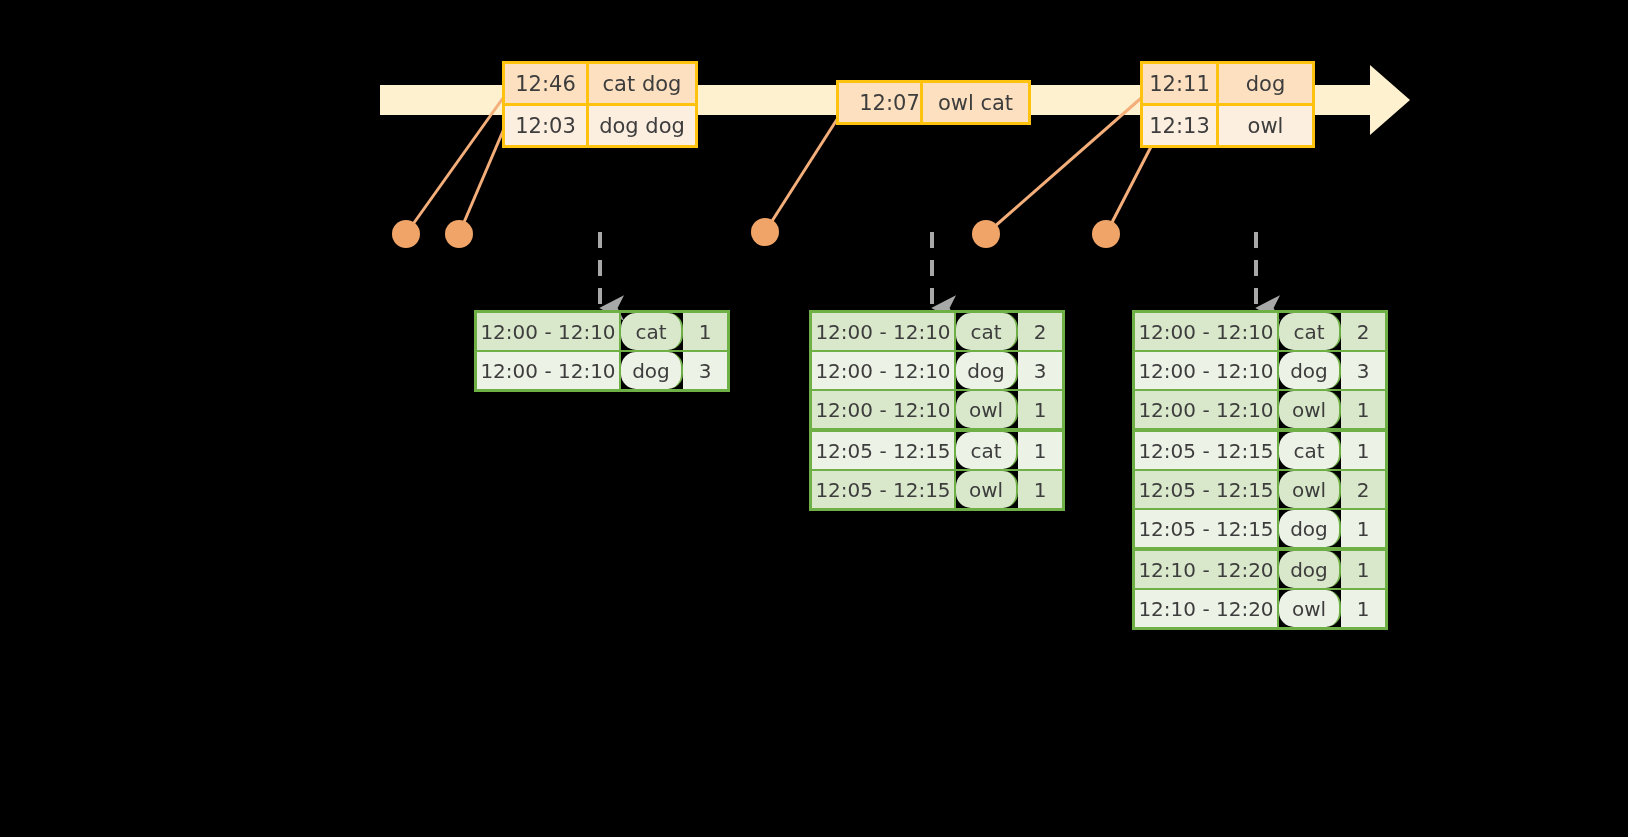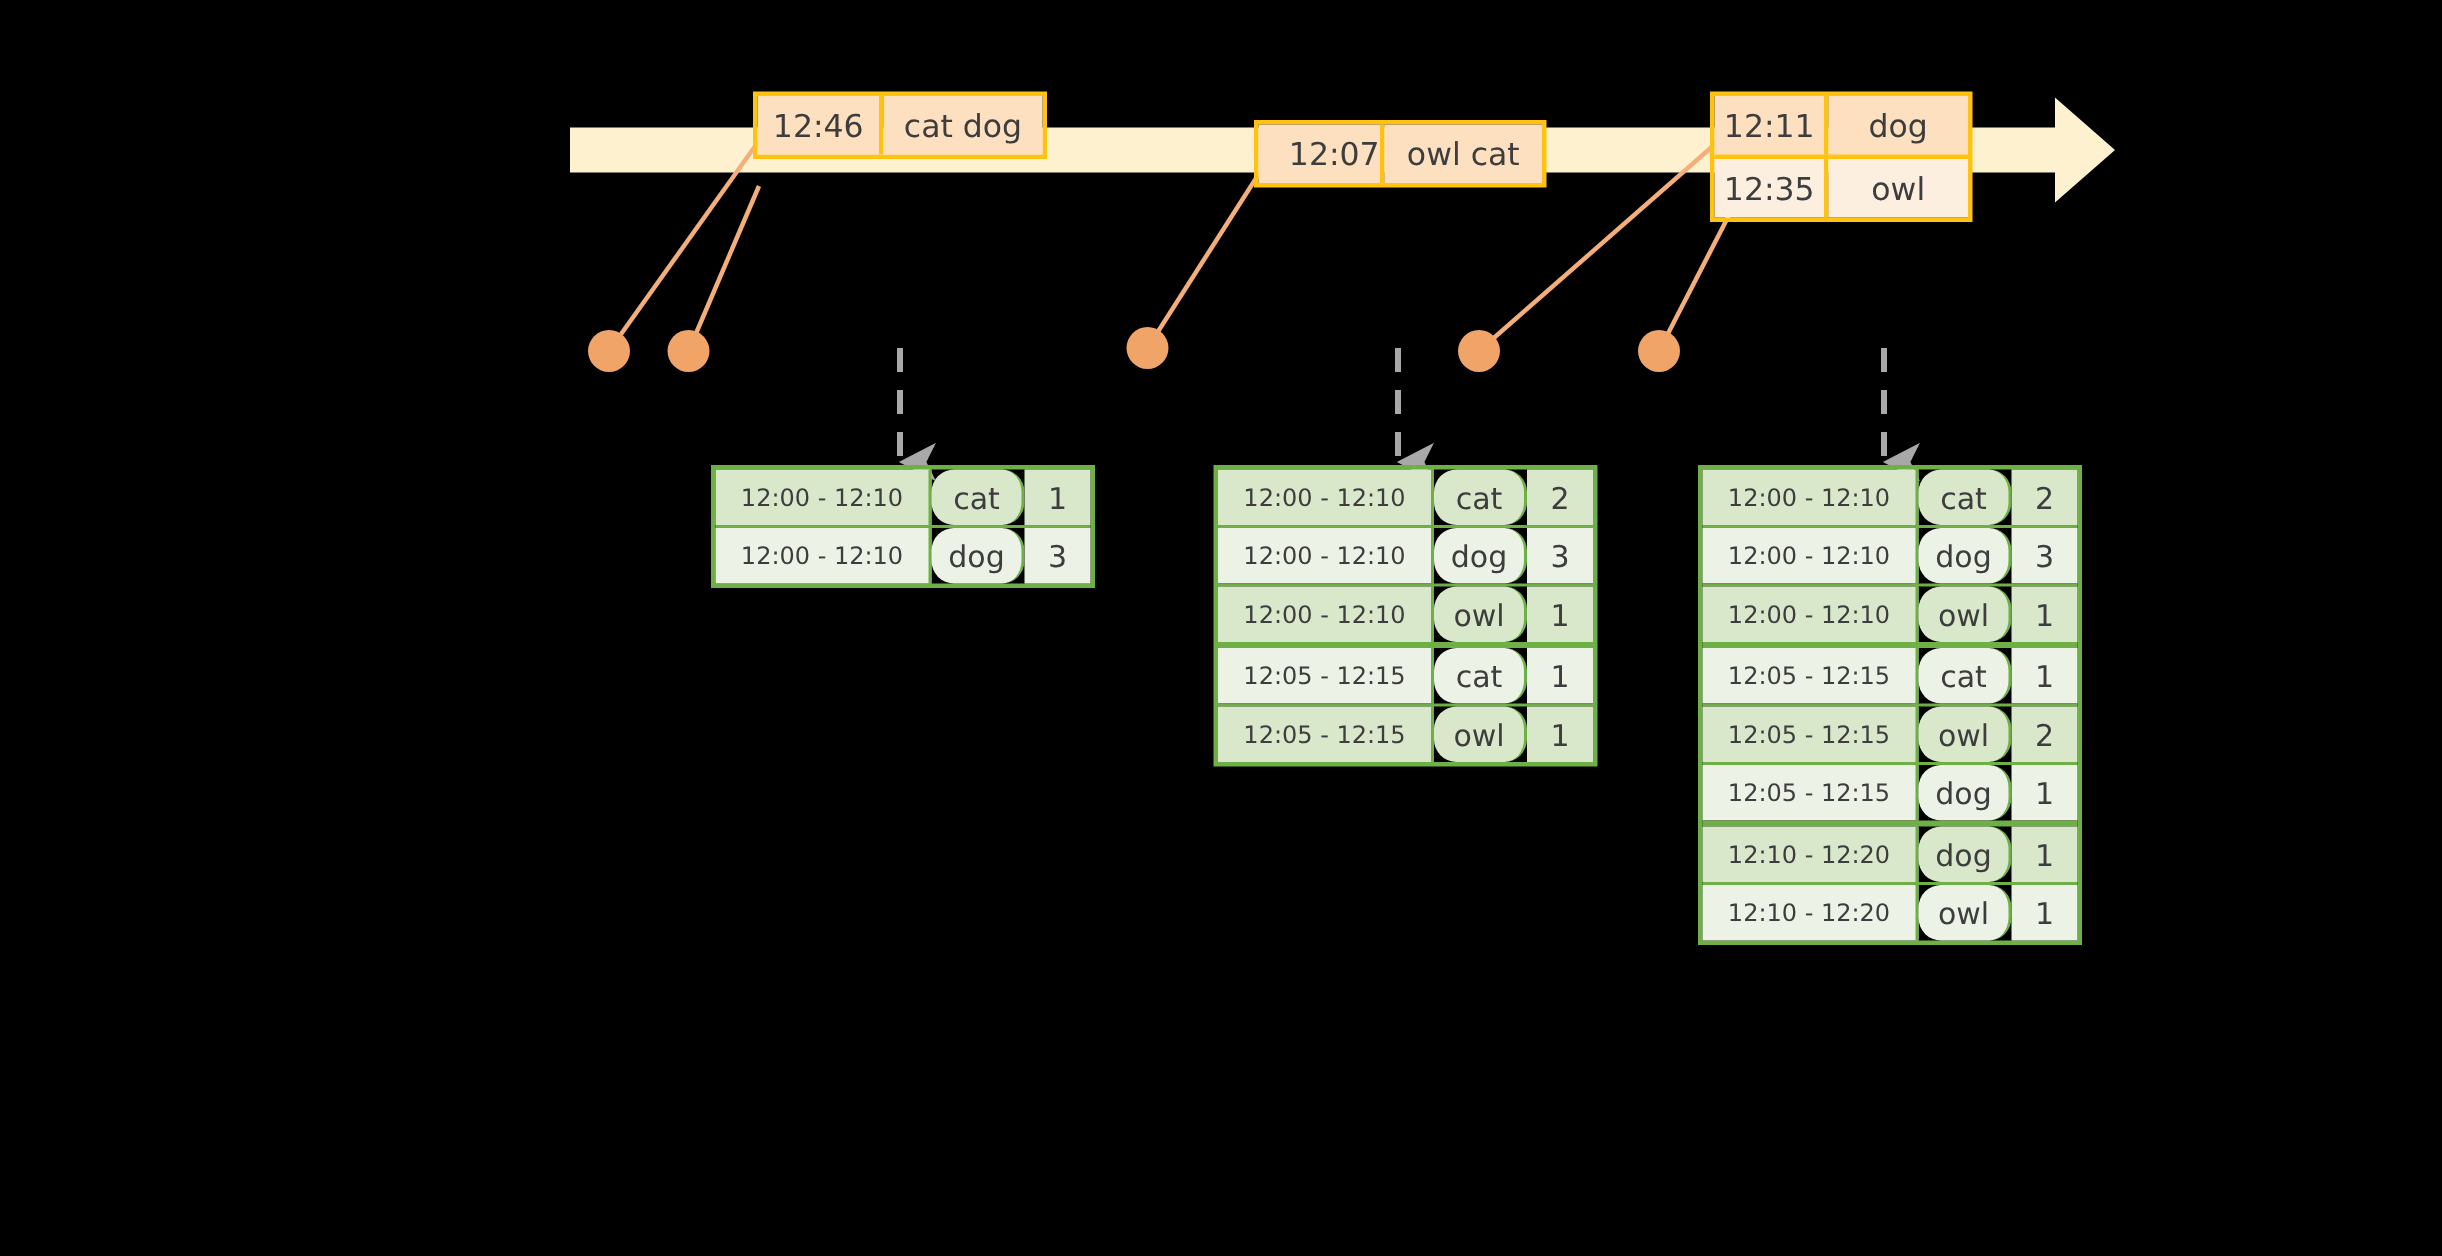--- a/index.html
+++ b/index.html
@@ -76,21 +76,21 @@
     flex-direction: row;
     height: 37px;
   }
   .res-row + .res-row { border-top: 2px solid #6EAF46; }
   .res-row.group-break { border-top: 4px solid #6EAF46; }
   .res-row .r-win {
     box-sizing: border-box;
     display: flex;
     align-items: center;
     justify-content: center;
-    font-size: 16px;
+    font-size: 20px;
     color: #3d3d3d;
     border-right: 2px solid #6EAF46;
     text-align: right;
   }
   .res-row .r-key {
     box-sizing: border-box;
     display: flex;
     align-items: center;
     justify-content: center;
     font-size: 20px;
@@ -146,34 +146,38 @@
         <line x1="1256" y1="232" x2="1256" y2="308" stroke="#A8A8A8" stroke-width="4" stroke-dasharray="16 12" marker-end="url(#arrowhead)"></line>
       </g>
   </svg>
 
   <div id="event-layer">
       <div class="event-box" style="left: 502px; top: 61px; width: 196px;">
         <div class="event-row shade-a">
           <div class="ev-time" style="width: 84px;">12:46</div>
           <div class="ev-val">cat dog</div>
         </div>
+        <div class="event-row shade-b">
+          <div class="ev-time" style="width: 84px;">12:03</div>
+          <div class="ev-val">dog dog</div>
+        </div>
       </div>
       <div class="event-box" style="left: 836px; top: 80px; width: 195px;">
         <div class="event-row shade-a">
           <div class="ev-time" style="width: 84px; padding-left: 20px;">12:07</div>
           <div class="ev-val">owl cat</div>
         </div>
       </div>
       <div class="event-box" style="left: 1140px; top: 61px; width: 175px;">
         <div class="event-row shade-a">
           <div class="ev-time" style="width: 76px;">12:11</div>
           <div class="ev-val">dog</div>
         </div>
         <div class="event-row shade-b">
-          <div class="ev-time" style="width: 76px;">12:35</div>
+          <div class="ev-time" style="width: 76px;">12:13</div>
           <div class="ev-val">owl</div>
         </div>
       </div>
     </div>
   <div id="result-layer">
       <div class="result-table" style="left: 474px; top: 310px;">
         <div class="res-row tone-a">
           <div class="r-win" style="width: 144px;">12:00 - 12:10</div>
           <div class="r-key">cat</div>
           <div class="r-cnt">1</div>

